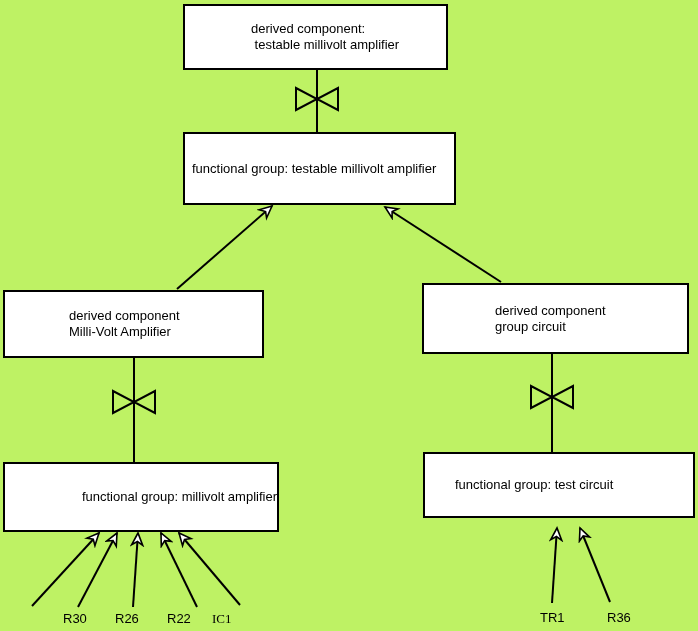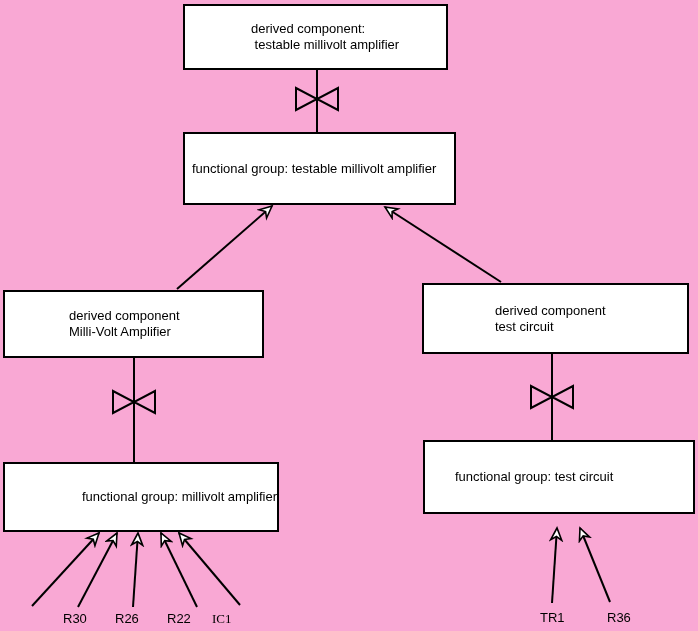--- a/index.html
+++ b/index.html
@@ -1,20 +1,20 @@
 <!DOCTYPE html>
 <html><head>
 <meta charset="utf-8">
 <style>
   html, body { margin: 0; padding: 0; background: #ffffff; }
   .stage {
     position: relative;
     width: 698px;
     height: 631px;
-    background: #f9a8d4;
+    background: #bef264;
     font-family: "Liberation Sans", sans-serif;
     font-size: 13px;
     color: #000000;
     overflow: hidden;
   }
   .edges {
     position: absolute;
     left: 0; top: 0;
     width: 698px; height: 631px;
   }
@@ -89,28 +89,28 @@
     <div class="tline">functional group: testable millivolt amplifier</div>
   </div>
 
   <div class="node" style="left:3px; top:290px; width:261px; height:68px; padding-left:64px;">
     <div class="tline">derived component</div>
     <div class="tline">Milli-Volt Amplifier</div>
   </div>
 
   <div class="node" style="left:422px; top:283px; width:267px; height:71px; padding-left:71px;">
     <div class="tline">derived component</div>
-    <div class="tline">test circuit</div>
+    <div class="tline">group circuit</div>
   </div>
 
   <div class="node" style="left:3px; top:462px; width:276px; height:70px; padding-left:34px;text-align:right;">
     <div class="tline">functional group: millivolt amplifier</div>
   </div>
 
-  <div class="node" style="left:423px; top:440px; width:272px; height:74px; padding-left:30px;">
+  <div class="node" style="left:423px; top:452px; width:272px; height:66px; padding-left:30px;">
     <div class="tline">functional group: test circuit</div>
   </div>
 
   <div class="leaf" style="left:18px; top:636px;text-decoration:underline;">R18</div>
   <div class="leaf" style="left:63px; top:612px;">R30</div>
   <div class="leaf" style="left:115px; top:612px;">R26</div>
   <div class="leaf" style="left:167px; top:612px;">R22</div>
   <div class="leaf" style="left:212px; top:612px;font-family:Liberation Serif, serif;">IC1</div>
   <div class="leaf" style="left:540px; top:611px;">TR1</div>
   <div class="leaf" style="left:607px; top:611px;">R36</div>

